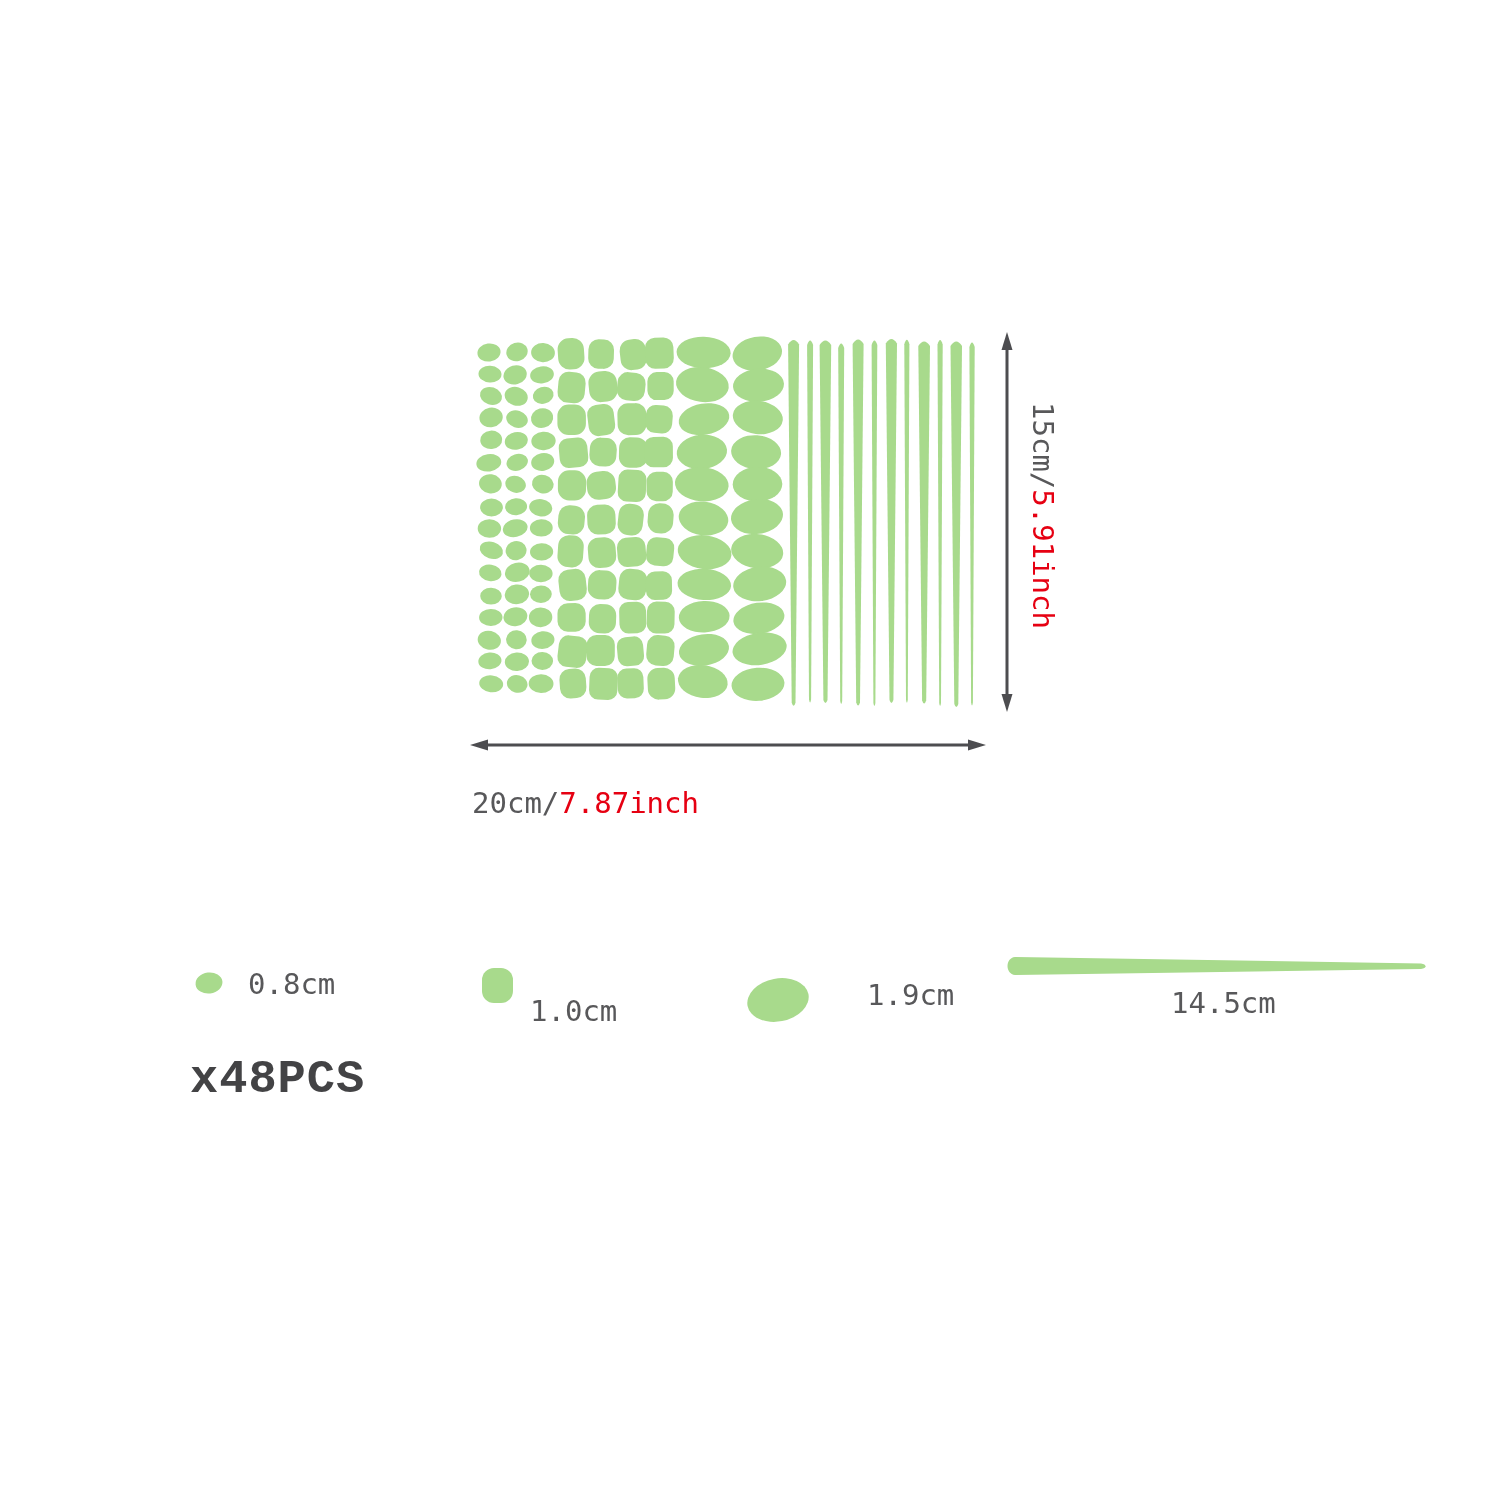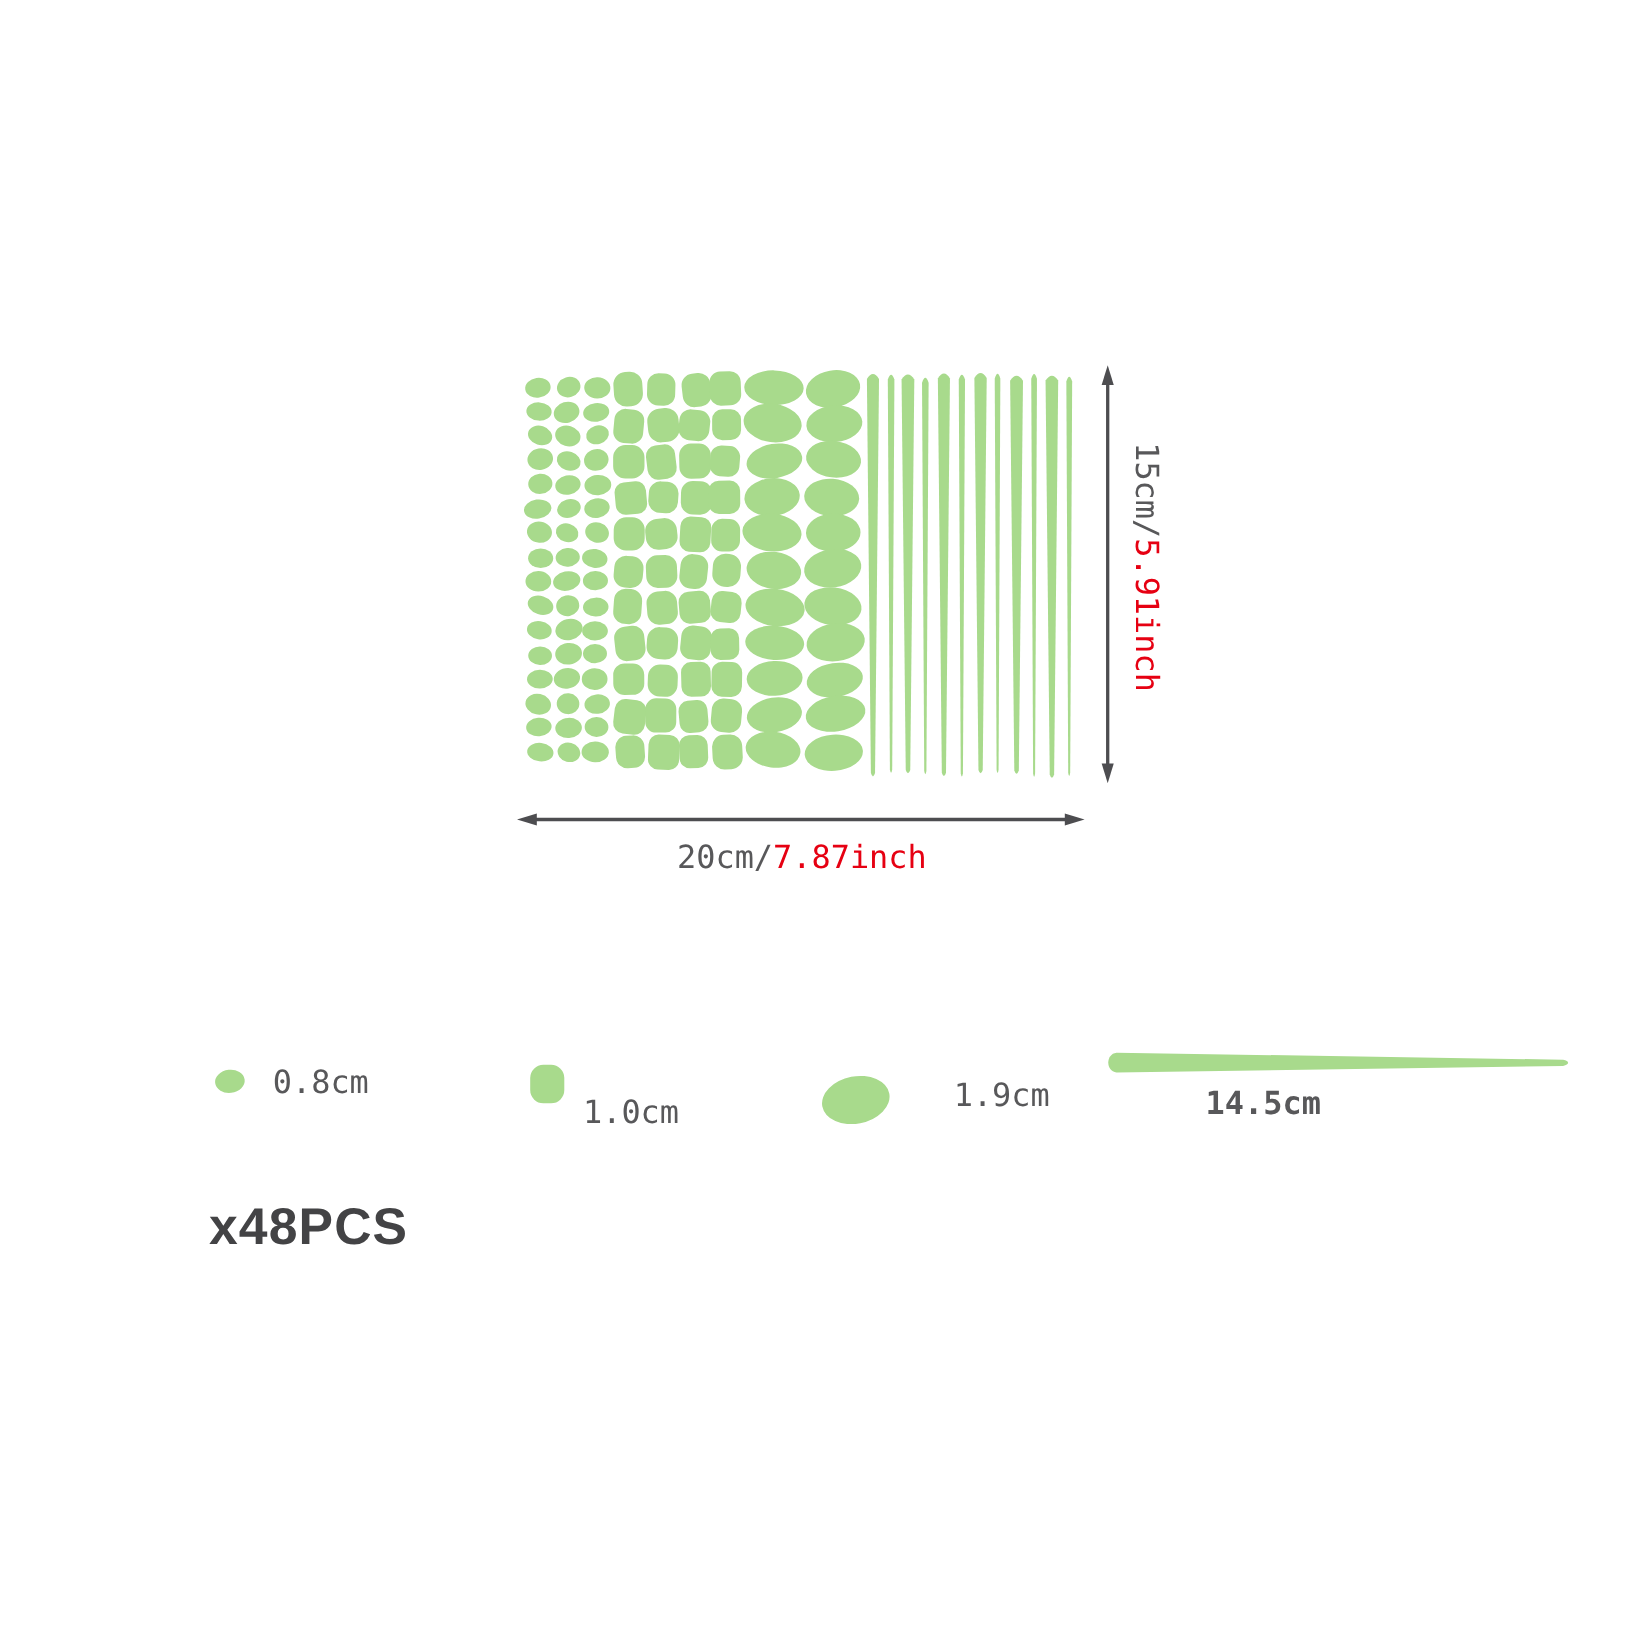--- a/index.html
+++ b/index.html
@@ -27,37 +27,35 @@
     white-space:nowrap;
     letter-spacing:0px;
   }
   .dim-label .inch{color:var(--red);}
   .v-label{
     left:1060px;top:402px;
     transform:rotate(90deg);
     transform-origin:0 0;
   }
   .h-label{
-    left:472px;top:762px;width:514px;
-    text-align:center;
+    left:472px;top:786px;width:514px;
   }
   .size-label{
     font-family:"DejaVu Sans Mono", monospace;
     font-size:29px;
     color:var(--label);
     white-space:nowrap;
   }
   .count-label{
-    font-family:Liberation Sans, sans-serif;
+    font-family:Liberation Mono, monospace;
     font-weight:700;
     font-size:47px;
     letter-spacing:1px;
     color:var(--count);
     white-space:nowrap;
-    margin-top:34px;
   }
   .footer-label{
     left:920px;top:1322px;
     font-family:"Liberation Serif", serif;
     font-size:112px;
     letter-spacing:2px;
     color:var(--footer);
     white-space:nowrap;
   }
   svg{display:block;}
@@ -225,18 +223,18 @@
   <svg id="lg-shape-2" class="abs" style="left:744px;top:974px;" width="70" height="52" viewBox="0 0 70 52">
       <ellipse cx="34" cy="26" rx="31" ry="21.5" fill="var(--green)" transform="rotate(-11 34 26)"></ellipse>
     </svg>
   <svg id="lg-shape-3" class="abs" style="left:1003px;top:953px;" width="428" height="28" viewBox="0 0 428 28">
       <path d="M 12,4 C 2,5 2,21 12,22 L 418,16 C 424,15.2 424,11.2 418,10.4 Z" fill="var(--green)"></path>
     </svg>
 
   <div class="abs size-label" style="left:248px;top:967px;">0.8cm</div>
   <div class="abs size-label" style="left:530px;top:994px;">1.0cm</div>
   <div class="abs size-label" style="left:867px;top:978px;">1.9cm</div>
-  <div class="abs size-label" style="left:1096px;top:986px;font-weight:bold;">14.5cm</div>
+  <div class="abs size-label" style="left:1171px;top:986px;">14.5cm</div>
 
   <div class="abs count-label" style="left:190px;top:1053px;">x48PCS</div>
 
 
 </div>
 
 </body></html>

